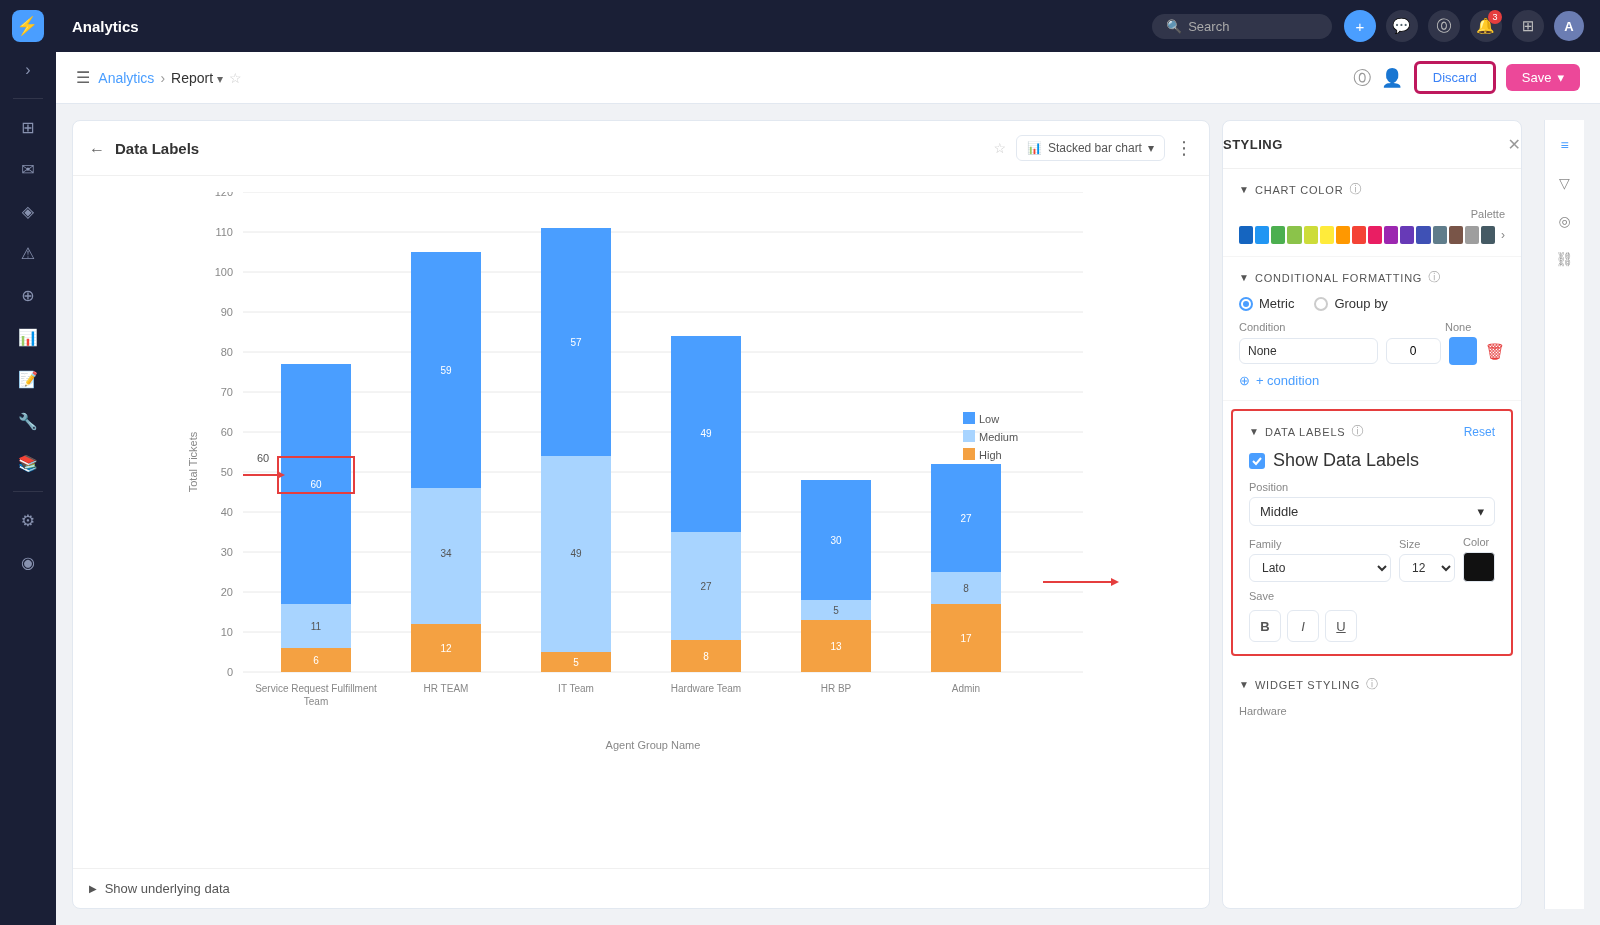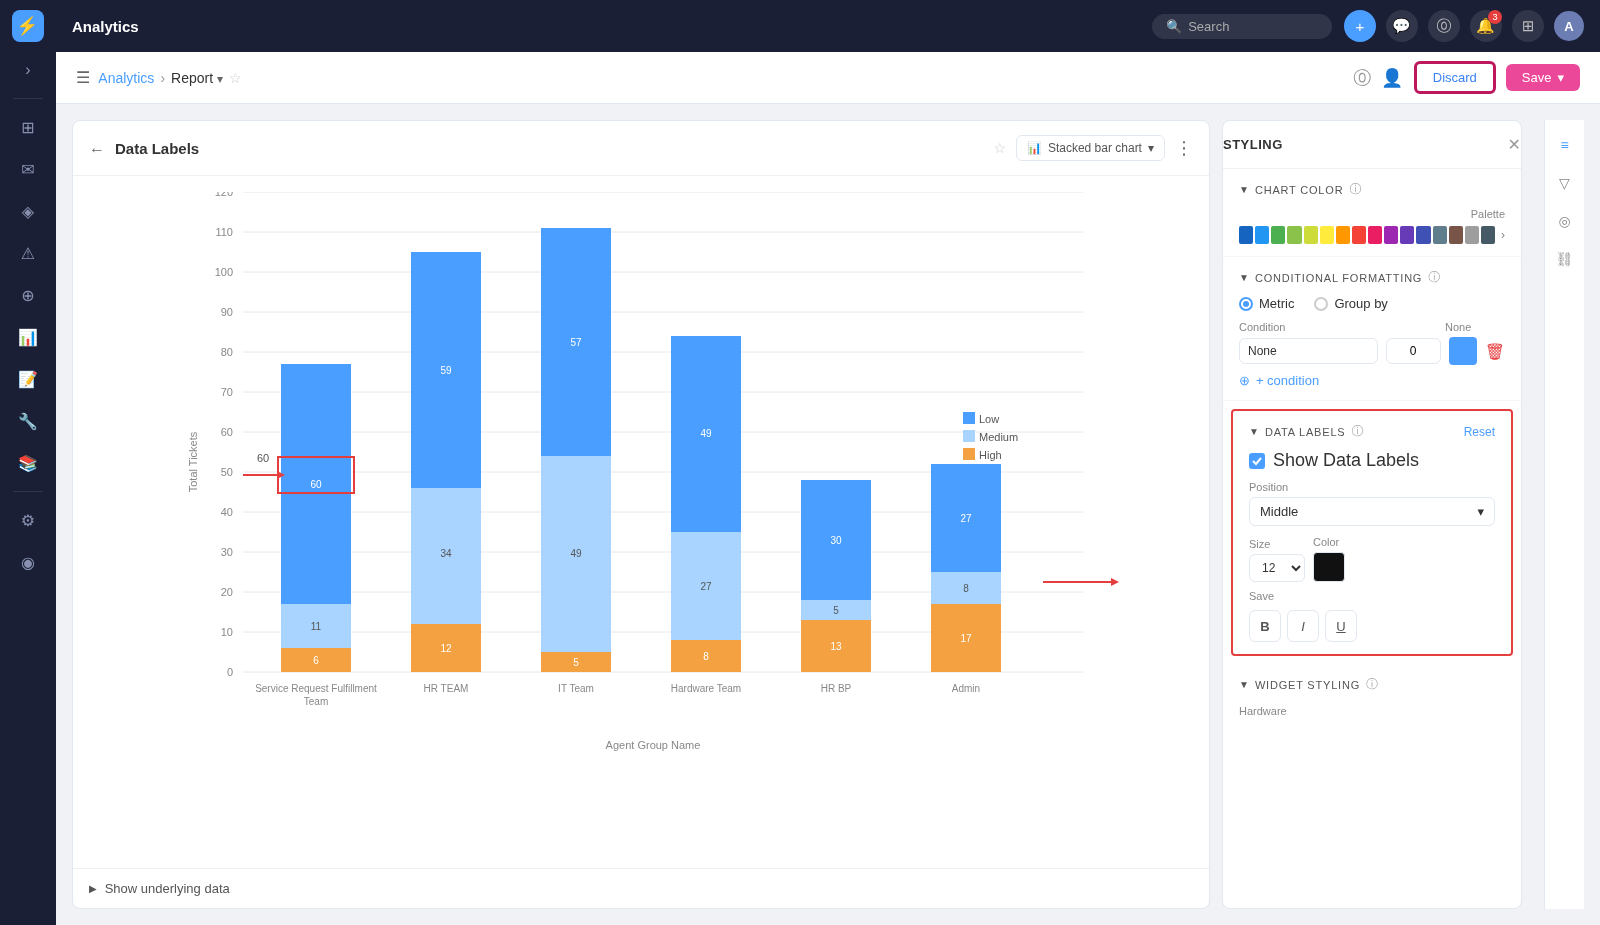--- a/index.html
+++ b/index.html
@@ -426,20 +426,28 @@
               </svg>
             </div>
             <span class="checkbox-label">Show Data Labels</span>
           </div>
           <div class="position-label">Position</div>
           <div class="position-select">
             <span>Middle</span>
             <span>▾</span>
           </div>
           <div class="family-size-color-row">
+            <div class="fsc-group" style="flex:1;">
+              <span class="fsc-label">Family</span>
+              <select class="fsc-select" style="width:100%;">
+                <option>Lato</option>
+                <option>Arial</option>
+                <option>Helvetica</option>
+              </select>
+            </div>
             <div class="fsc-group">
               <span class="fsc-label">Size</span>
               <select class="fsc-select" style="width:56px;">
                 <option>12</option>
                 <option>10</option>
                 <option>14</option>
                 <option>16</option>
               </select>
             </div>
             <div class="fsc-group">

